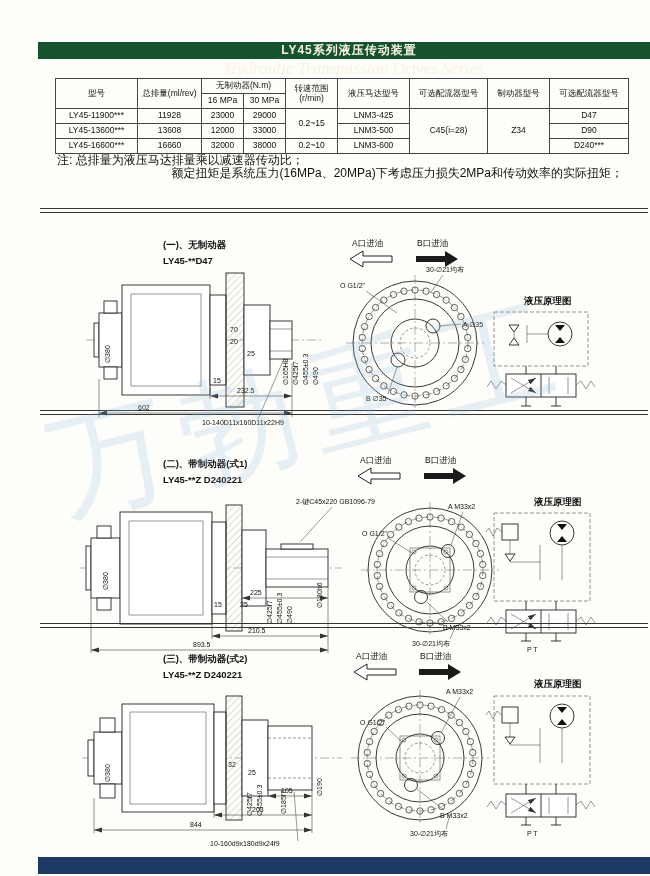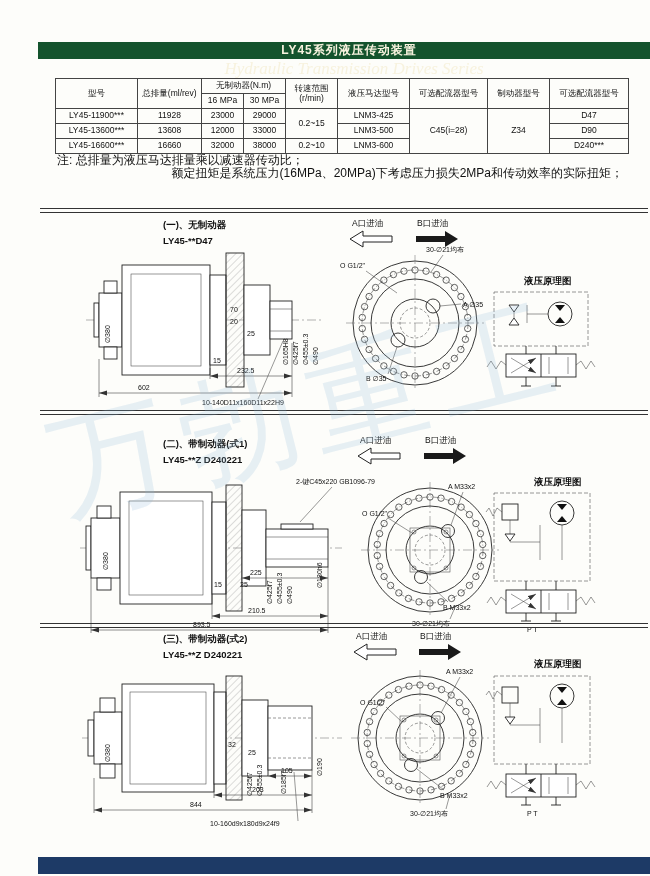--- a/index.html
+++ b/index.html
@@ -10,21 +10,21 @@
   .topbar .cn{color:#f7f2de;font-size:12px;font-weight:bold;letter-spacing:1px;}
   .topbar .en{color:#f7f2de;font-size:17px;font-style:italic;margin-left:10px;
               font-family:"Liberation Serif","DejaVu Serif",serif;}
   .footbar{position:absolute;left:38px;top:857px;width:612px;height:17px;background:#1d3a66;}
   table.spec{position:absolute;left:55px;top:78px;border-collapse:collapse;table-layout:fixed;}
   table.spec th,table.spec td{border:1px solid #444;font-size:8.5px;font-weight:normal;
        text-align:center;padding:0 1px;line-height:1.15;height:14px;overflow:hidden;}
   .notes{position:absolute;left:57px;top:154px;width:566px;font-size:12px;line-height:13px;}
   .notes .ind{padding-left:16px;text-align:right;}
   .rule{position:absolute;left:40px;width:608px;height:3px;border-top:1px solid #333;border-bottom:1px solid #333;}
-  .section{position:absolute;left:0;width:578px;}
+  .section{position:absolute;left:0;width:578px;margin-top:20px;}
   svg text{font-family:"Liberation Sans","DejaVu Sans",sans-serif;fill:#111;}
   .t7{font-size:7px;}
   .t8{font-size:8.5px;}
   .t9{font-size:9.5px;font-weight:600;}
   .ln{stroke:#222;fill:none;stroke-width:0.9;}
   .lnf{stroke:#222;fill:#fff;stroke-width:0.9;}
   .thin{stroke:#444;fill:none;stroke-width:0.55;}
   .cl{stroke:#666;stroke-width:0.5;stroke-dasharray:9 3 2 3;fill:none;}
   .dim{stroke:#333;stroke-width:0.55;fill:none;}
   .holes circle{fill:none;stroke:#222;stroke-width:0.7;}

